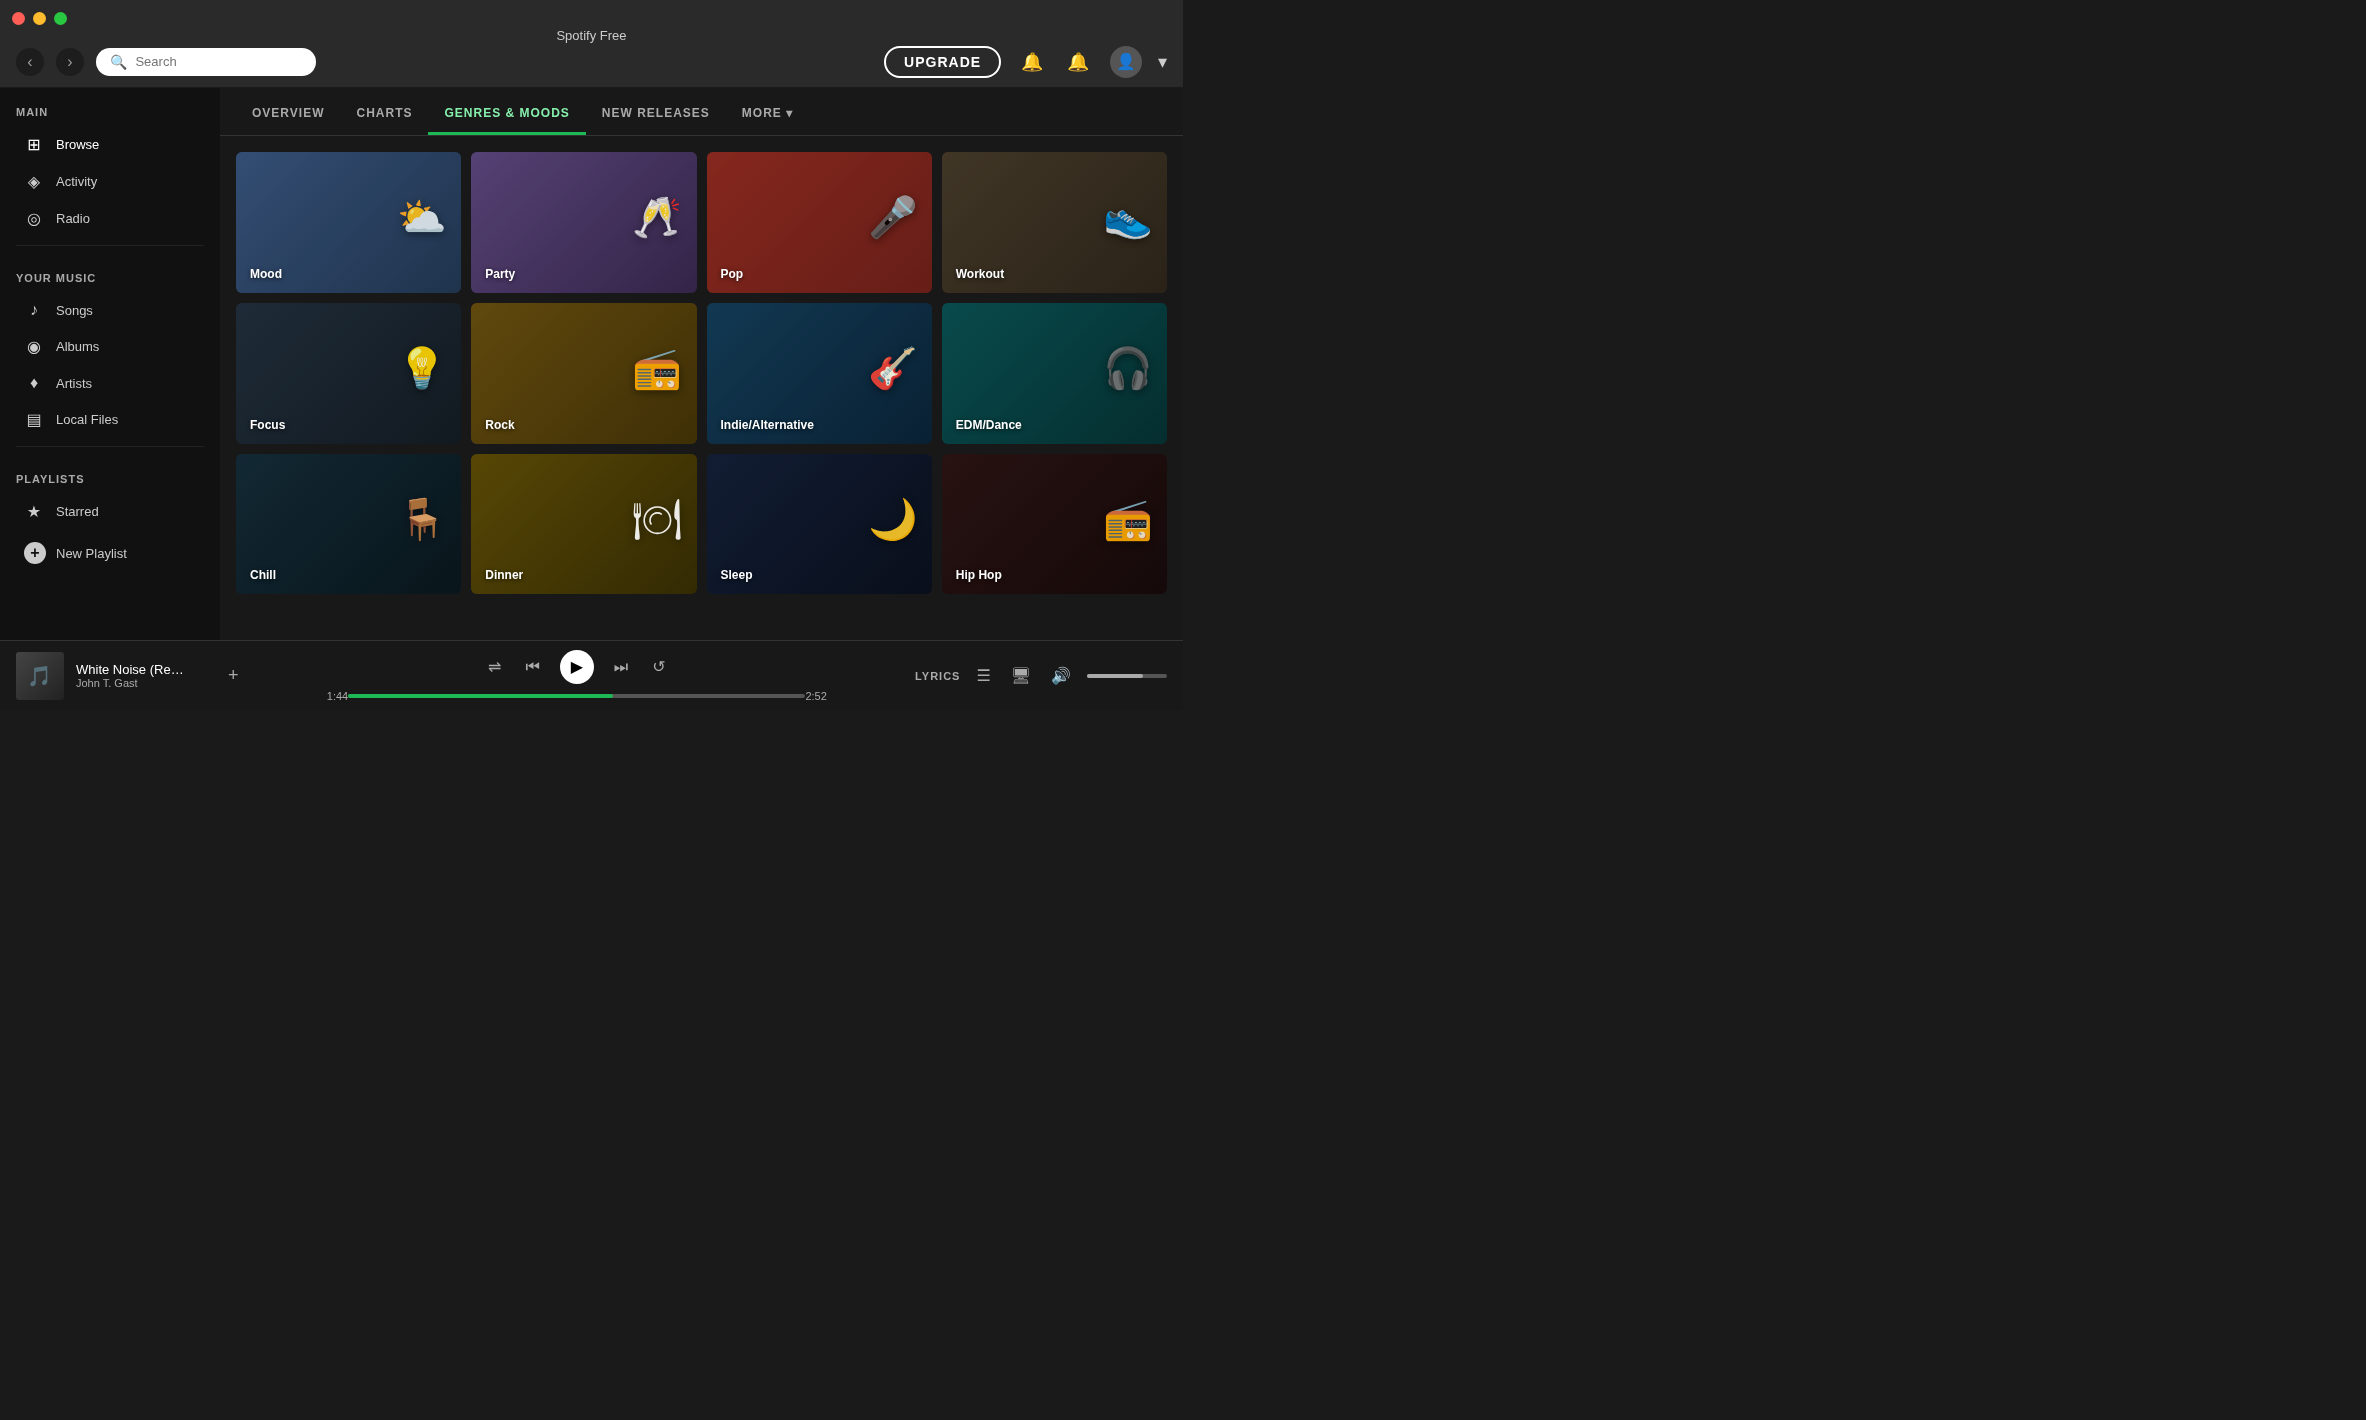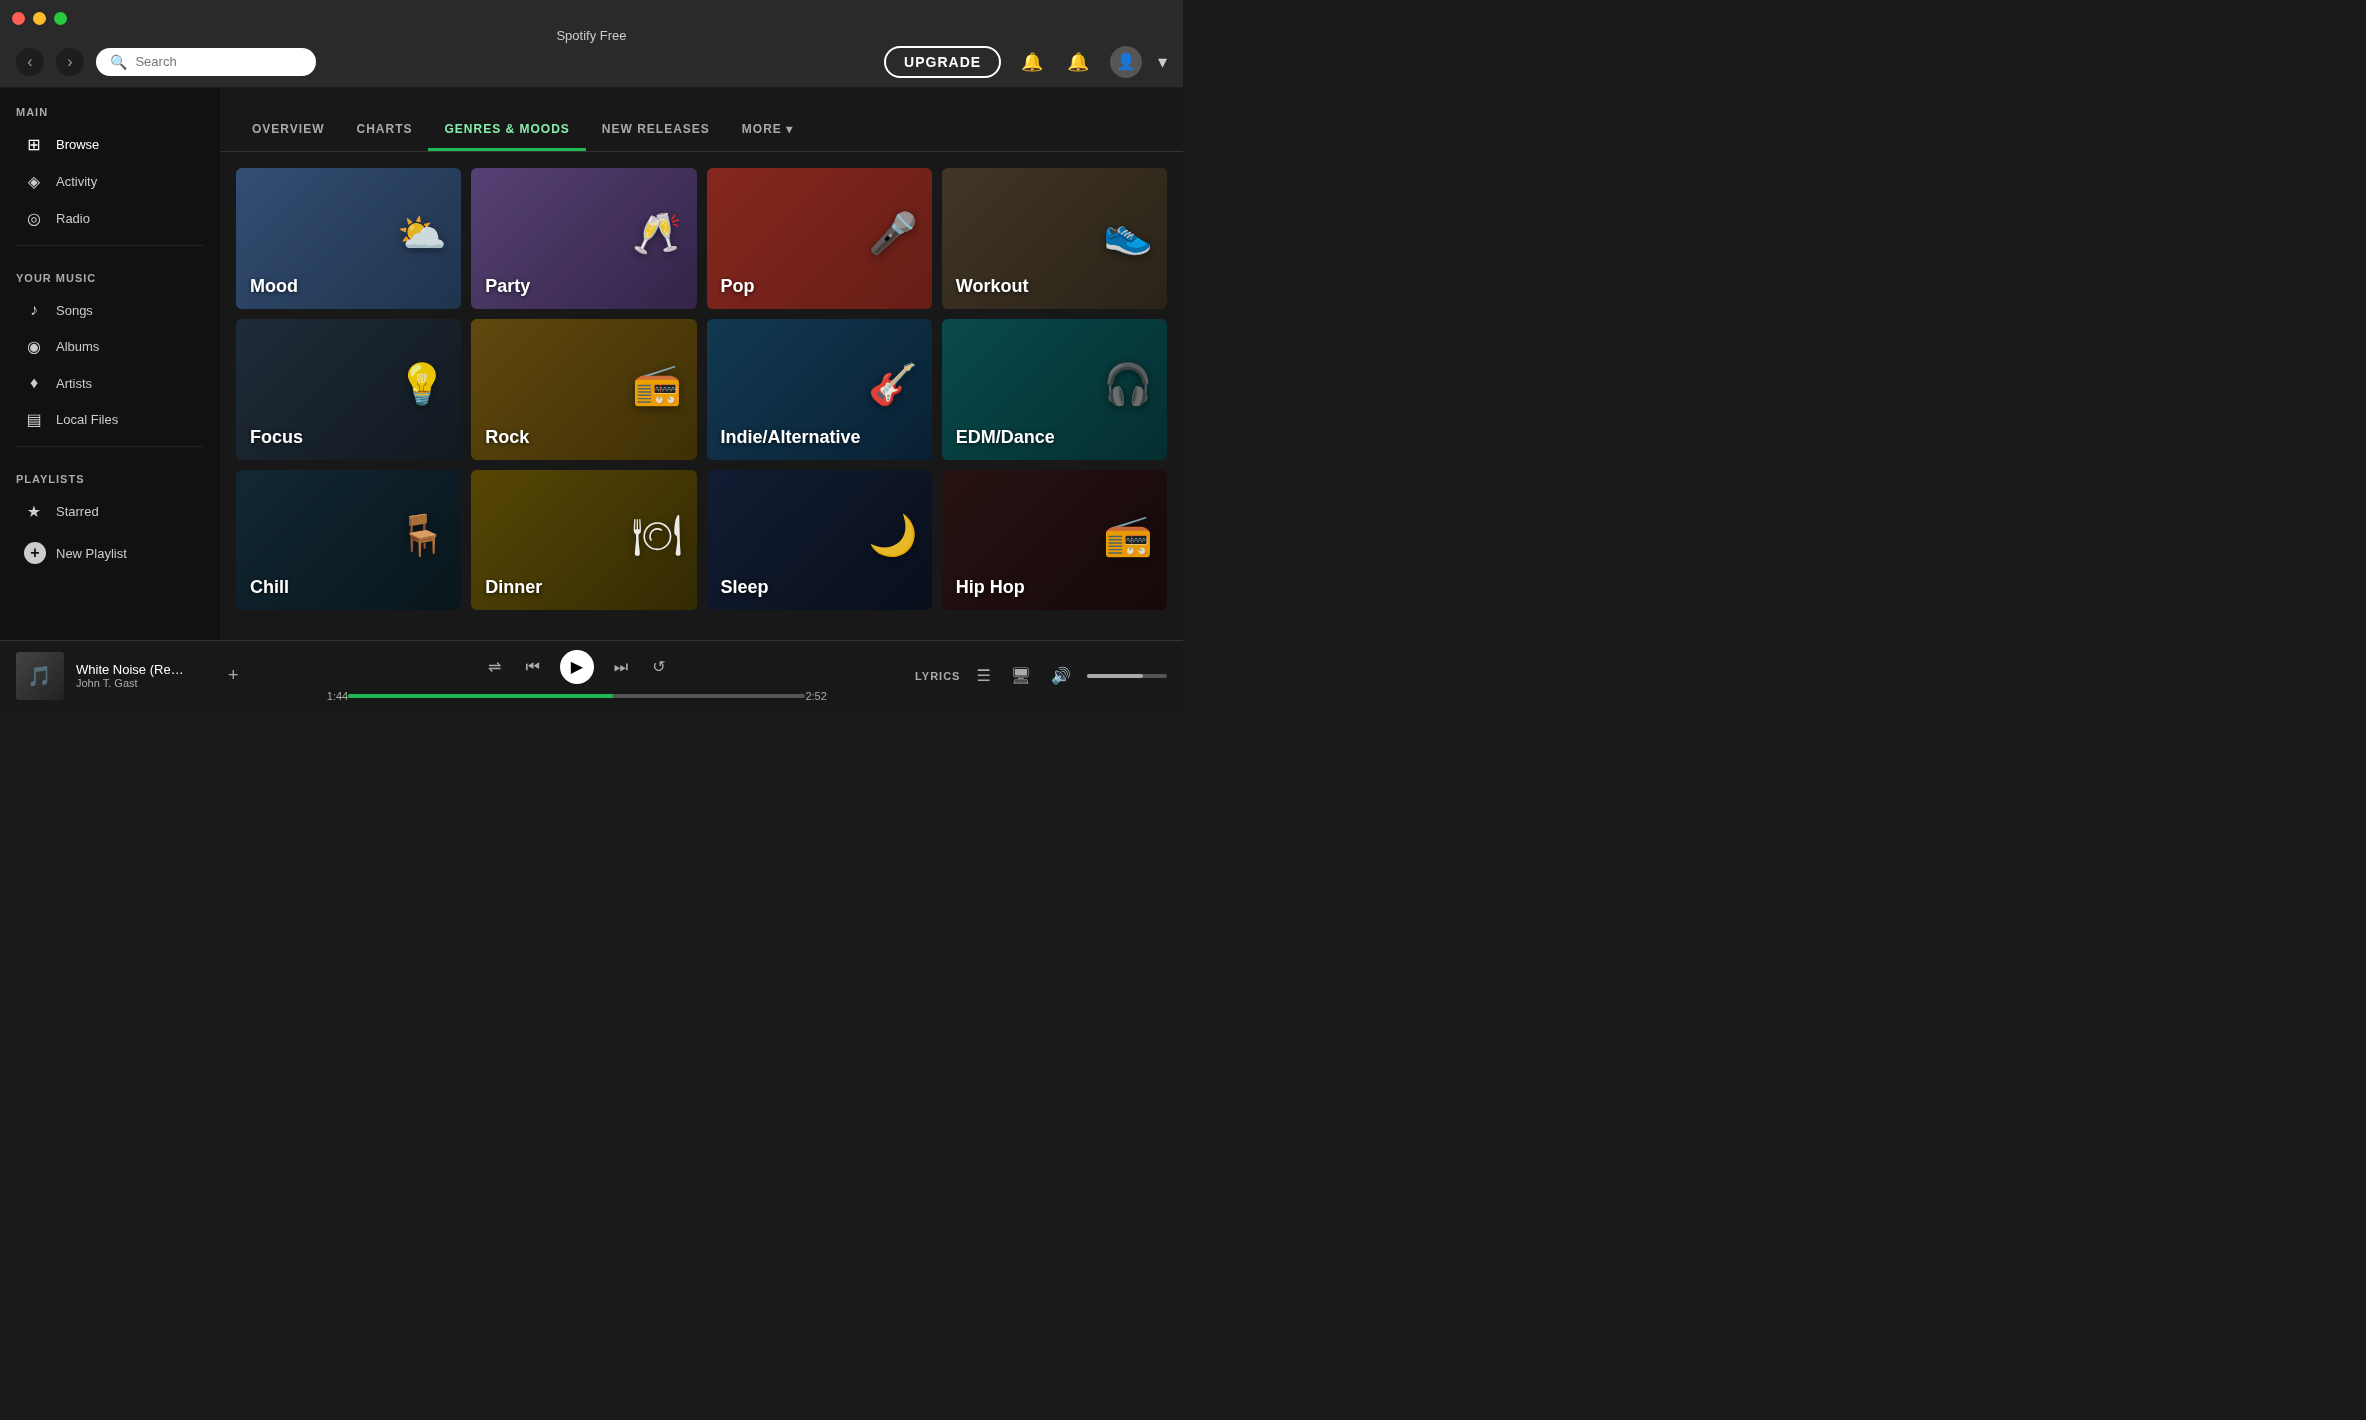--- a/index.html
+++ b/index.html
@@ -214,21 +214,21 @@
       overflow: hidden;
     }
 
     
     .tabs {
       display: flex;
       align-items: flex-end;
       padding: 0 16px;
       border-bottom: 1px solid #333;
       flex-shrink: 0;
-      height: 64px;
+      height: 48px;
     }
     .tab {
       padding: 12px 16px;
       font-size: 12px;
       font-weight: 700;
       letter-spacing: 1px;
       color: #aaa;
       cursor: pointer;
       border-bottom: 3px solid transparent;
       text-transform: uppercase;
@@ -265,21 +265,21 @@
     .genre-card-content {
       position: absolute;
       bottom: 12px;
       left: 14px;
       right: 14px;
       display: flex;
       align-items: flex-end;
       justify-content: space-between;
     }
     .genre-label {
-      font-size: 18px;
+      font-size: 12px;
       font-weight: 700;
       color: #fff;
       text-shadow: 0 1px 4px rgba(0,0,0,0.7);
     }
     .genre-icon {
       font-size: 40px;
       position: absolute;
       right: 14px;
       top: 50%;
       transform: translateY(-60%);

